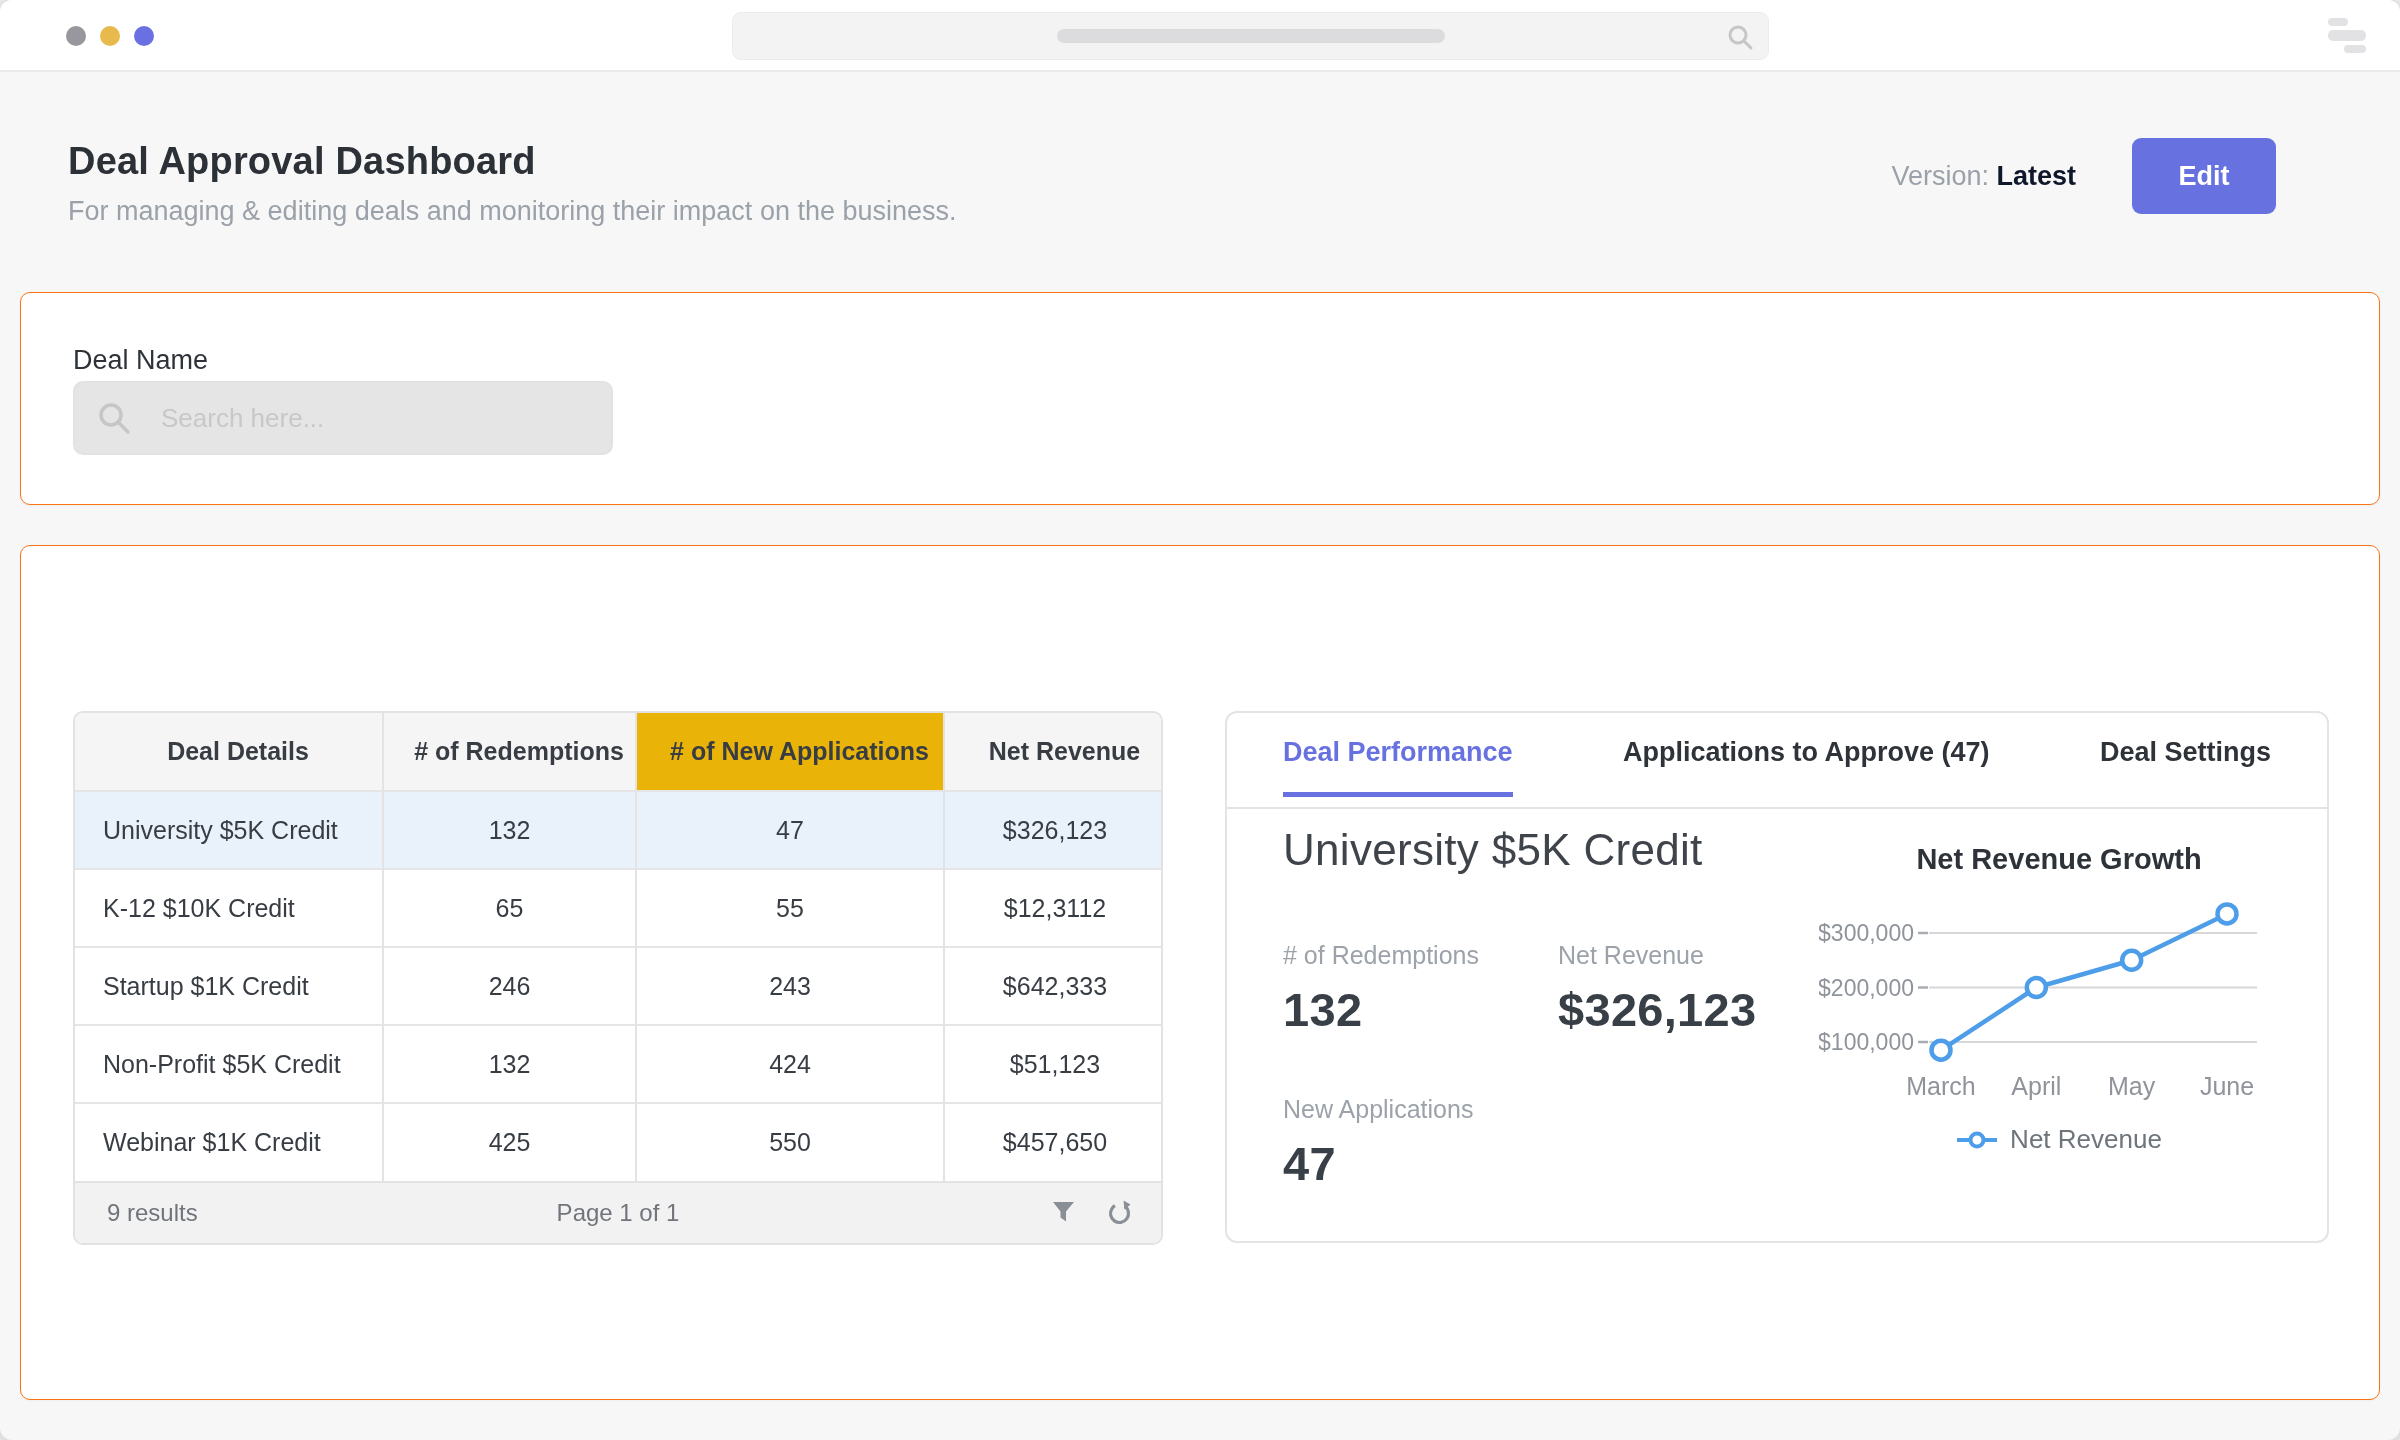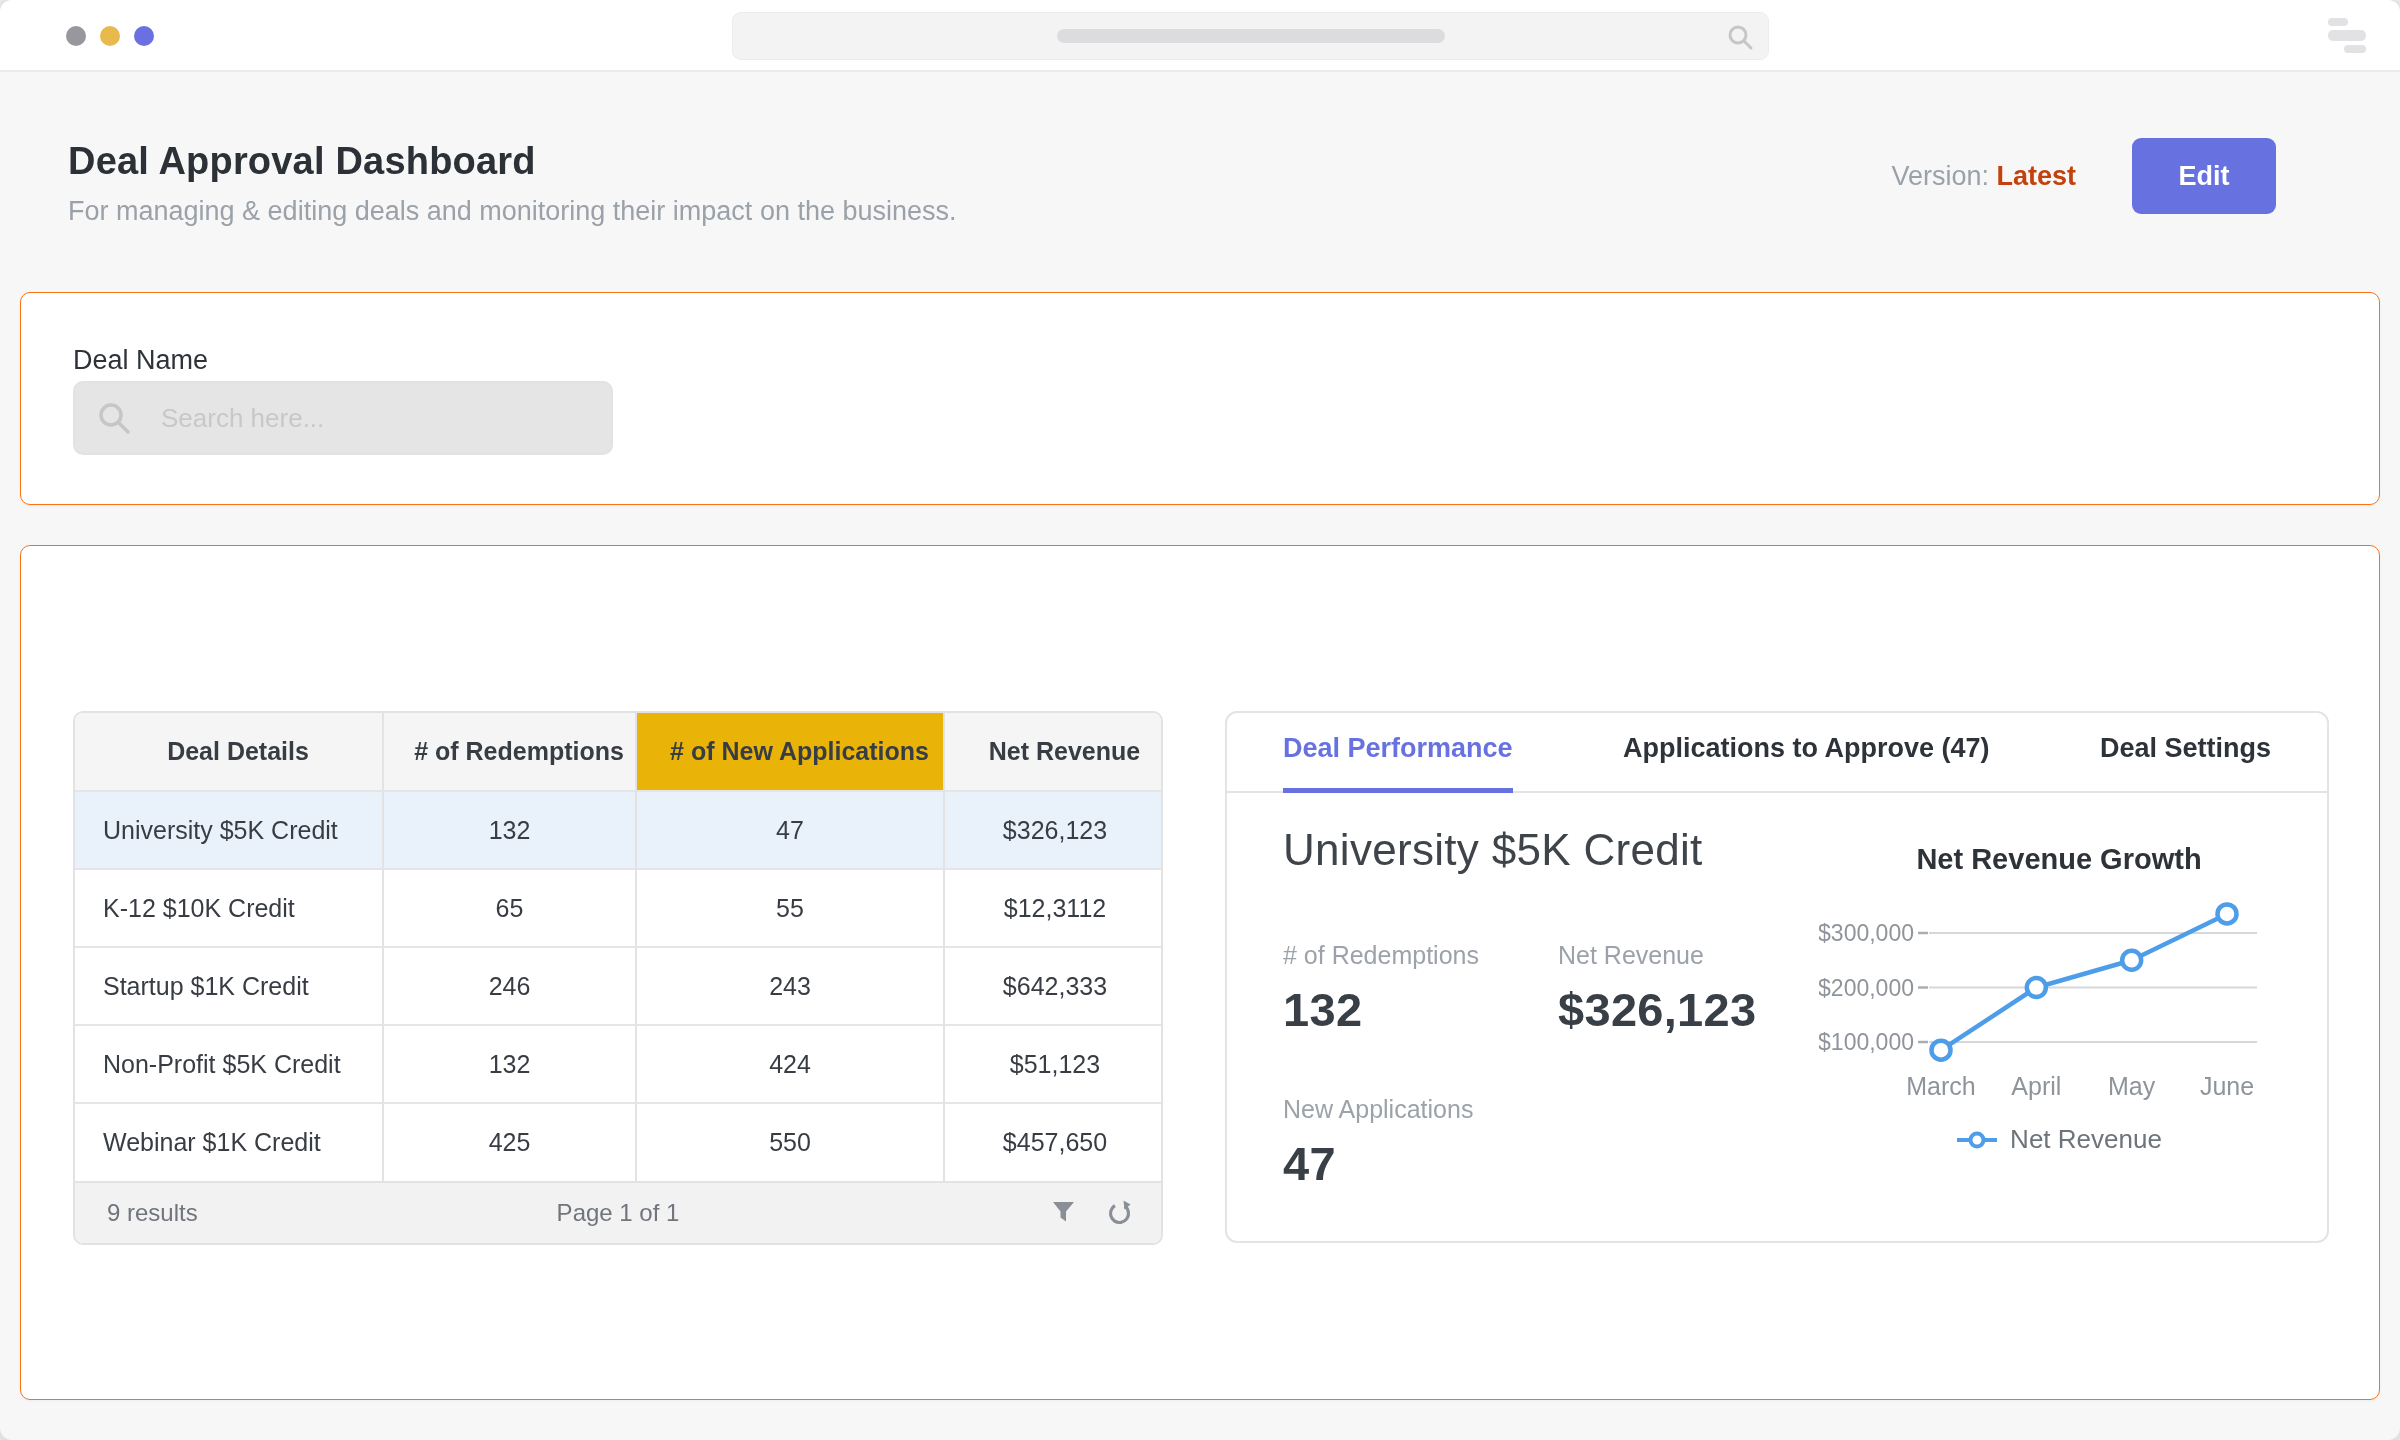--- a/index.html
+++ b/index.html
@@ -37,21 +37,21 @@
   .win-menu i { display:block; background:#e2e2e4; border-radius:5px; }
   .win-menu .b1 { width:20px; height:8px; margin-bottom:4px; }
   .win-menu .b2 { width:38px; height:11px; margin-bottom:4px; }
   .win-menu .b3 { width:22px; height:8px; margin-left:16px; }
   
   .page-header { position:absolute; top:72px; left:0; width:2328px; height:220px; }
   .page-title { position:absolute; left:68px; top:68px; font-size:38px; font-weight:600; color:#2c3137; letter-spacing:.2px; }
   .page-subtitle { position:absolute; left:68px; top:124px; font-size:27px; color:#9ba1a8; }
   .header-right { position:absolute; right:52px; top:66px; display:flex; align-items:center; }
   .version { font-size:27px; margin-right:56px; color:#9ba1a8; }
-  .version b { color:#c2410c; font-weight:600; }
+  .version b { color:#0f172a; font-weight:600; }
   .edit-btn {
     width:144px; height:76px; border:none; border-radius:9px;
     background:var(--accent,#6772e0); color:#fff; font-size:27px; font-weight:600;
     font-family:"Liberation Sans",sans-serif; cursor:pointer;
   }
   
   .card { position:absolute; left:20px; width:2360px; background:#fff; border:1px solid #f97316; border-radius:10px; box-shadow:0 1px 3px rgba(0,0,0,.04); }
   .search-card { top:292px; height:213px; }
   .main-card { top:545px; height:855px; }
   .field-label { position:absolute; left:52px; top:52px; font-size:27px; font-weight:500; color:#2e3339; }
@@ -84,21 +84,21 @@
   .table-footer .page { position:absolute; left:50%; transform:translateX(-50%); }
   .foot-icons { position:absolute; right:28px; display:flex; gap:30px; align-items:center; }
   .foot-icons span { cursor:pointer; display:flex; }
   
   .detail-card {
     position:absolute; left:1204px; top:165px; width:1104px; height:532px;
     border:2px solid #e4e4e6; border-radius:12px; background:#fff;
   }
   .tabs {
     display:flex; justify-content:space-between; align-items:flex-end;
-    padding:0 56px; height:80px; border-bottom:2px solid #e3e3e5;
+    padding:12px 56px; height:96px; border-bottom:2px solid #e3e3e5;
   }
   .tab {
     font-size:27px; font-weight:600; color:#2e3339; padding:24px 0 24px 0;
     margin-bottom:-2px; border-bottom:5px solid transparent; cursor:pointer; white-space:nowrap;
   }
   .tab.active { color:var(--accent,#6772e0); border-bottom-color:var(--accent,#6772e0); }
   .deal-heading { position:absolute; left:56px; top:112px; font-size:44px; font-weight:400; color:#3f444b; letter-spacing:.3px; }
   .stats {
     position:absolute; left:56px; top:228px;
     display:grid; grid-template-columns:275px 330px; row-gap:58px;

